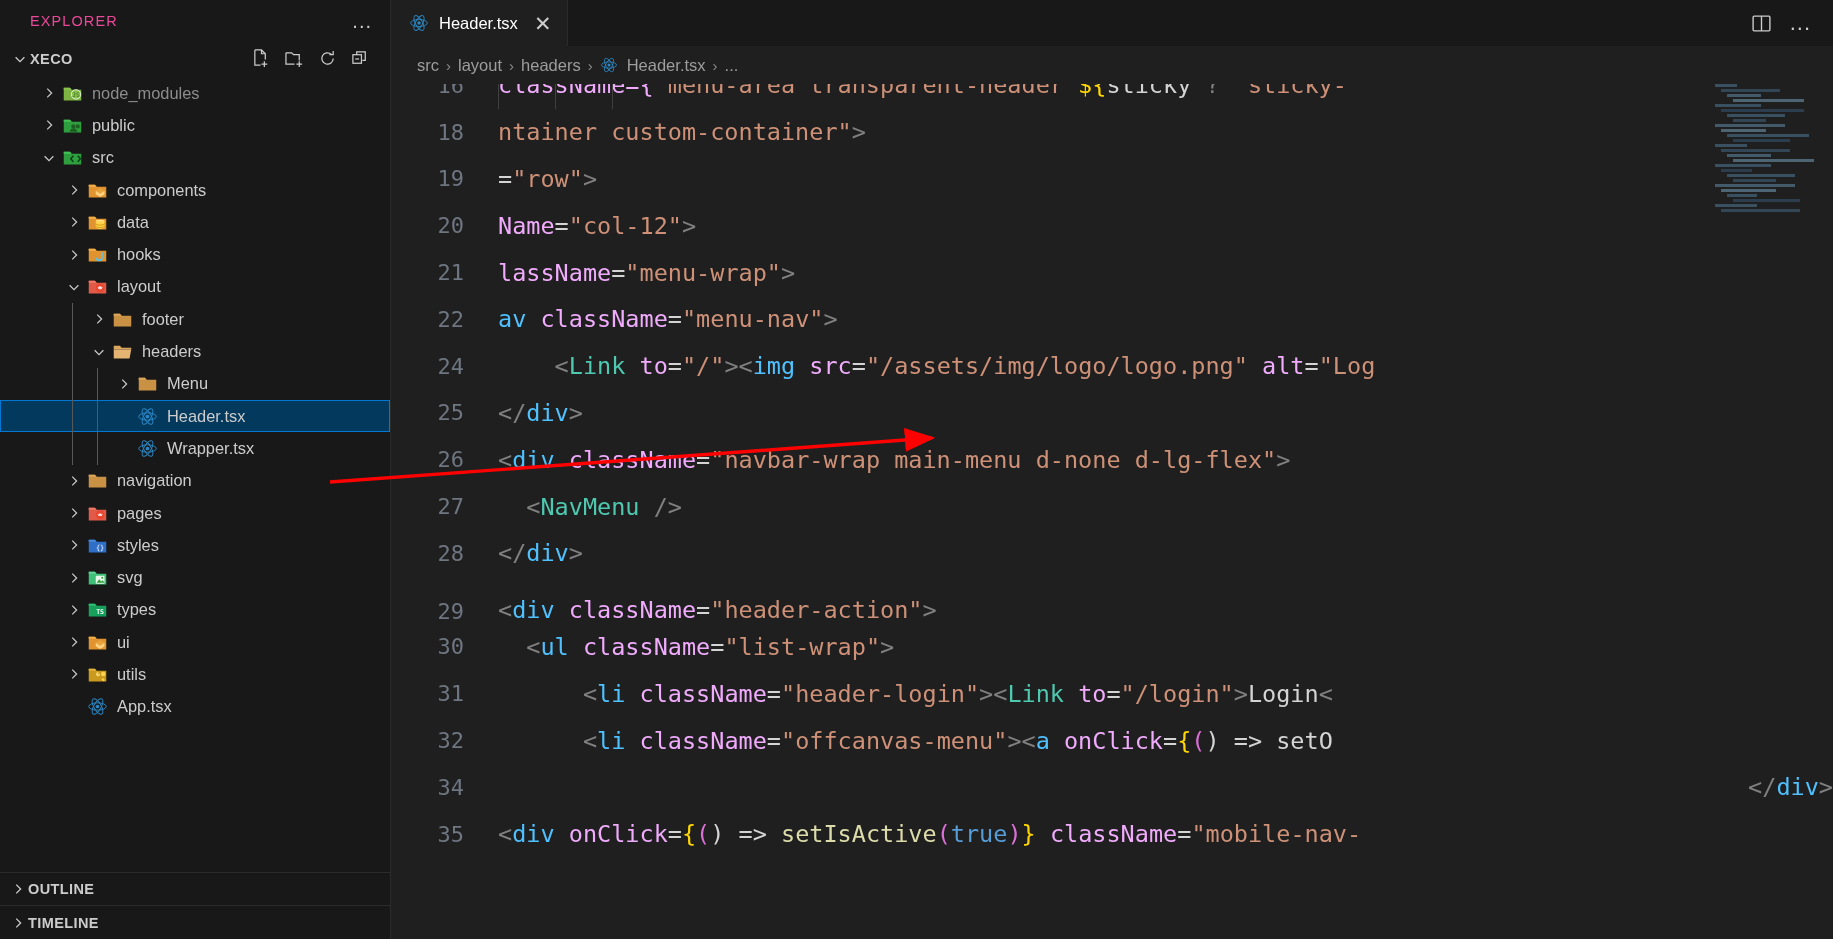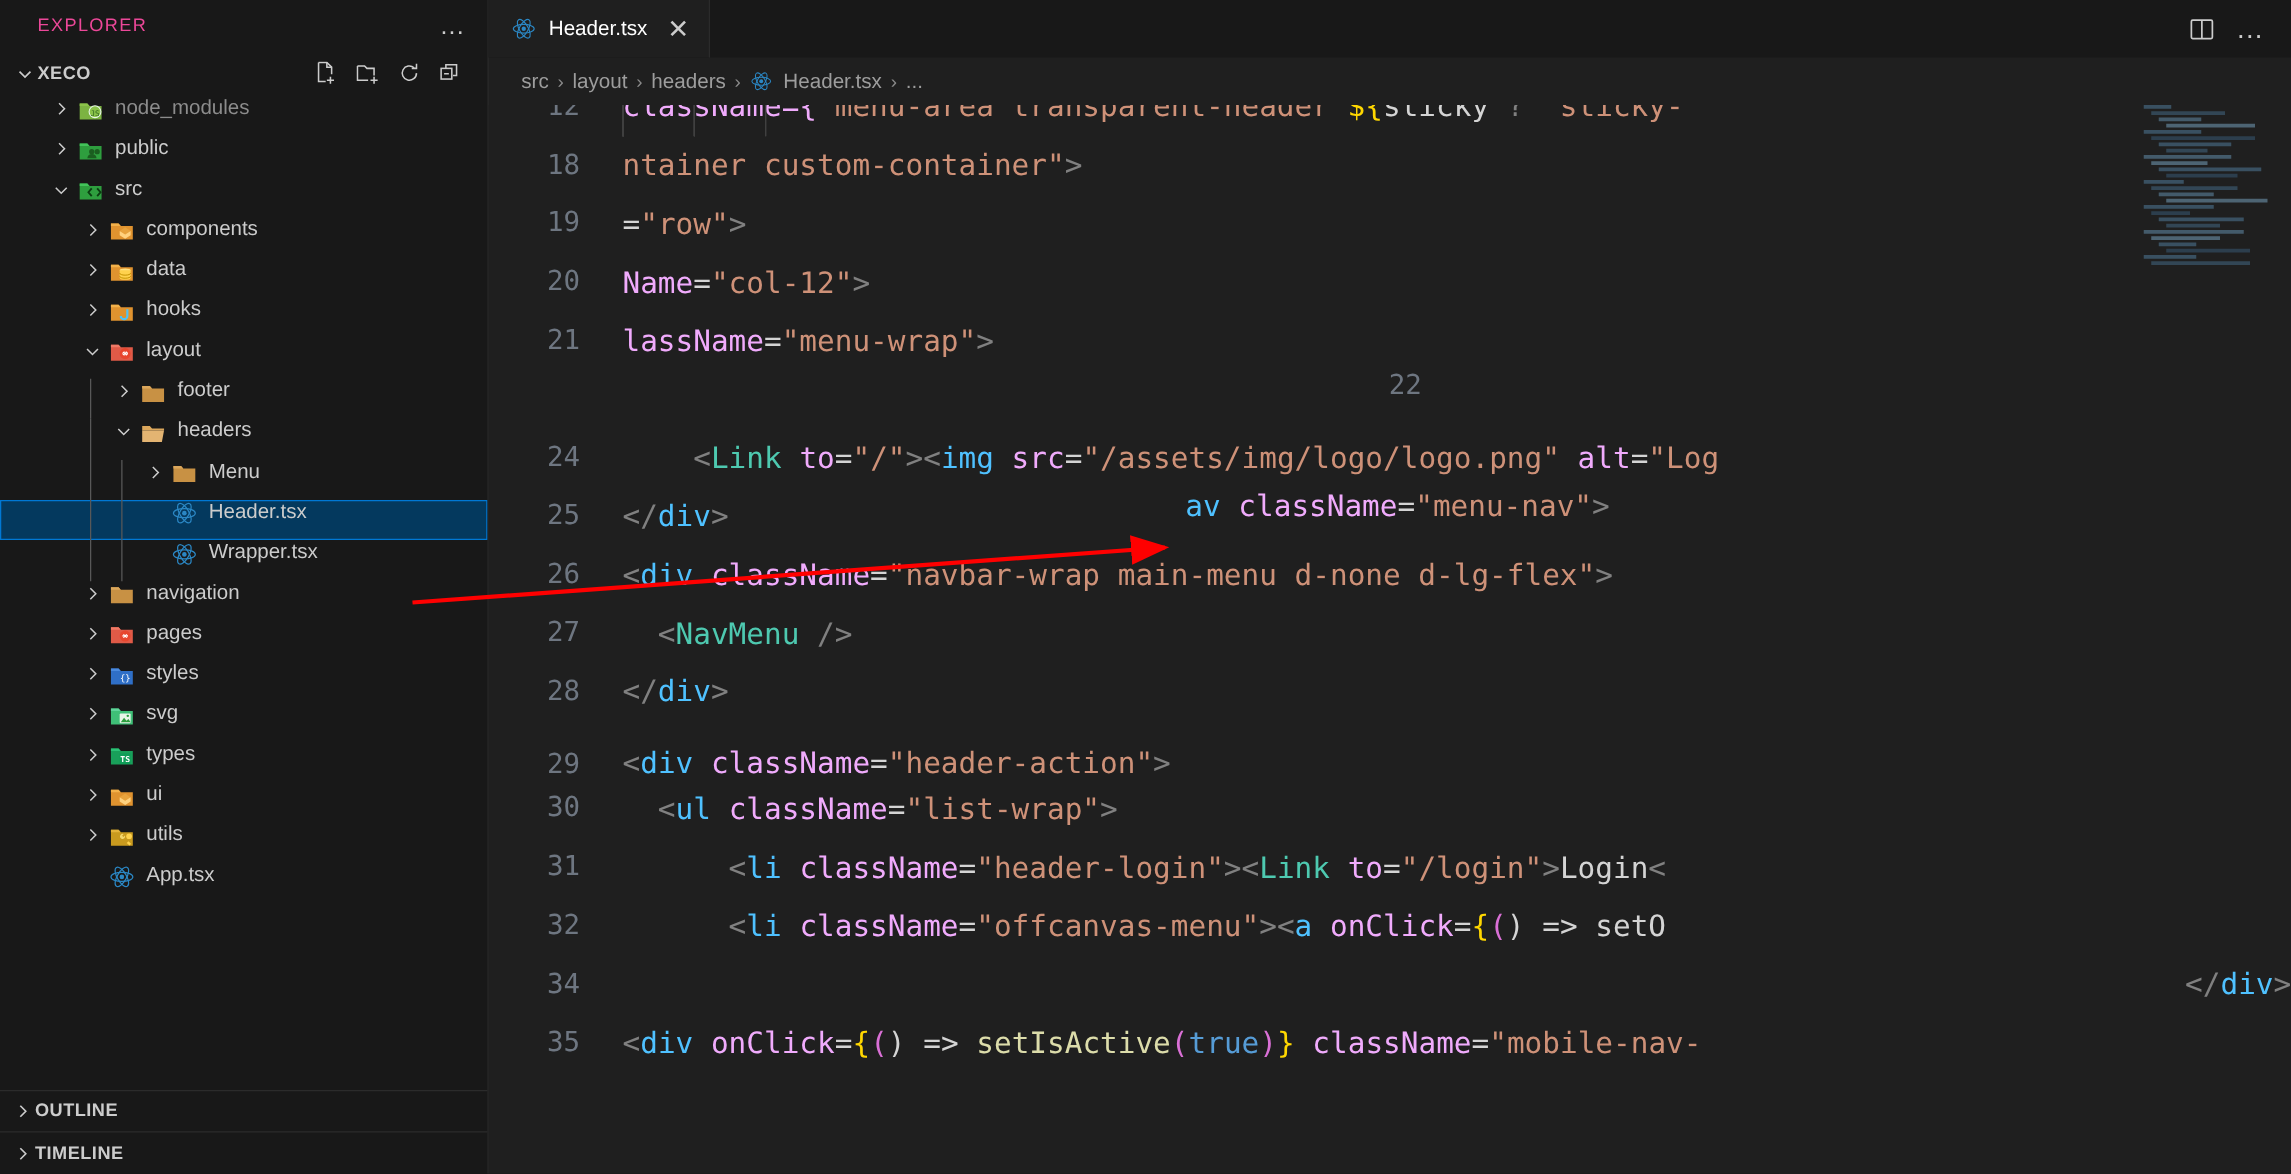--- a/index.html
+++ b/index.html
@@ -35,21 +35,21 @@
   .twisty {
     width: 20px; height: 20px; display:inline-flex; align-items:center; justify-content:center;
     flex: 0 0 20px;
   }
   .twisty svg { width: 14px; height: 14px; }
   .root-actions { margin-left:auto; display:flex; gap: 14px; padding-right: 20px; }
   .root-actions svg { width: 19px; height: 19px; stroke:#cccccc; fill:none; stroke-width:1.3; cursor:pointer; }
 
   .tree { flex: 1 1 auto; overflow: hidden; padding-top: 2px; }
   .row {
-    height: 32.3px; display: flex; align-items: flex-start;
+    height: 32.3px; display: flex; align-items: center;
     color: #cccccc; font-size: 16.5px; white-space: nowrap; position: relative;
     cursor: pointer;
   }
   .row.selected { background: #04395e; outline: 1px solid #0078d4; outline-offset: -1px; }
   .row .ico { width: 26px; height: 22px; flex:0 0 26px; display:flex; align-items:center; justify-content:center; margin-right: 7px;}
   .row .ico svg { width: 21px; height: 21px; }
   .row .lbl { font-size: 16.4px; color: #cccccc; }
   .row.dim .lbl { color:#8c8c8c; }
   .guide {
     position:absolute; top:0; bottom:0; width:1px; background:#585858;
@@ -567,26 +567,26 @@
           <span>Header.tsx</span>
         </span>
         <span class="sep">›</span>
         <span class="bc" style="display: flex; align-items: center; gap: 7px;">
           <span>...</span>
         </span>
       </div>
 
     <div class="editor-wrap">
       <div class="code-area" id="code-area" style="margin-top: -22px;">
-          <div class="codeline" style="top: 0px;"><div class="gutter">12</div><div class="codetext"><span class="t-attr">className={`</span><span class="t-str">menu-area transparent-header </span><span class="t-brace">${</span><span class="t-plain">sticky</span><span class="t-punct"> ? </span><span class="t-str">"sticky-</span></div></div>
+          <div class="codeline" style="top: 0px;"><div class="gutter">16</div><div class="codetext"><span class="t-attr">className={`</span><span class="t-str">menu-area transparent-header </span><span class="t-brace">${</span><span class="t-plain">sticky</span><span class="t-punct"> ? </span><span class="t-str">"sticky-</span></div></div>
           <div class="codeline" style="top: 46.8px;"><div class="gutter">18</div><div class="codetext"><span class="t-str">ntainer custom-container</span><span class="t-str">"</span><span class="t-punct">&gt;</span></div></div>
           <div class="codeline" style="top: 93.6px;"><div class="gutter">19</div><div class="codetext"><span class="t-plain">=</span><span class="t-str">"row"</span><span class="t-punct">&gt;</span></div></div>
           <div class="codeline" style="top: 140.4px;"><div class="gutter">20</div><div class="codetext"><span class="t-attr">Name</span><span class="t-plain">=</span><span class="t-str">"col-12"</span><span class="t-punct">&gt;</span></div></div>
           <div class="codeline" style="top: 187.2px;"><div class="gutter">21</div><div class="codetext"><span class="t-attr">lassName</span><span class="t-plain">=</span><span class="t-str">"menu-wrap"</span><span class="t-punct">&gt;</span></div></div>
-          <div class="codeline" style="top: 234px; flex-direction: column;"><div class="gutter">22</div><div class="codetext"><span class="t-tag">av </span><span class="t-attr">className</span><span class="t-plain">=</span><span class="t-str">"menu-nav"</span><span class="t-punct">&gt;</span></div></div>
+          <div class="codeline" style="top: 234px;"><div class="gutter">22</div><div class="codetext"><span class="t-tag">av </span><span class="t-attr">className</span><span class="t-plain">=</span><span class="t-str">"menu-nav"</span><span class="t-punct">&gt;</span></div></div>
           <div class="codeline" style="top: 327.6px;"><div class="gutter">24</div><div class="codetext"><span class="t-punct">    &lt;</span><span class="t-comp">Link </span><span class="t-attr">to</span><span class="t-plain">=</span><span class="t-str">"/"</span><span class="t-punct">&gt;&lt;</span><span class="t-tag">img </span><span class="t-attr">src</span><span class="t-plain">=</span><span class="t-str">"/assets/img/logo/logo.png"</span><span class="t-plain"> </span><span class="t-attr">alt</span><span class="t-plain">=</span><span class="t-str">"Log</span></div><span class="indent-guide" style="left: 107px;"></span><span class="indent-guide" style="left: 164px;"></span></div>
           <div class="codeline" style="top: 374.4px;"><div class="gutter">25</div><div class="codetext"><span class="t-punct">&lt;/</span><span class="t-tag">div</span><span class="t-punct">&gt;</span></div><span class="indent-guide" style="left: 107px;"></span></div>
           <div class="codeline" style="top: 421.2px;"><div class="gutter">26</div><div class="codetext"><span class="t-punct">&lt;</span><span class="t-tag">div </span><span class="t-attr">className</span><span class="t-plain">=</span><span class="t-str">"navbar-wrap main-menu d-none d-lg-flex"</span><span class="t-punct">&gt;</span></div><span class="indent-guide" style="left: 107px;"></span></div>
           <div class="codeline" style="top: 468px;"><div class="gutter">27</div><div class="codetext"><span class="t-punct">  &lt;</span><span class="t-comp">NavMenu </span><span class="t-punct">/&gt;</span></div><span class="indent-guide" style="left: 107px;"></span><span class="indent-guide" style="left: 164px;"></span></div>
           <div class="codeline" style="top: 514.8px;"><div class="gutter">28</div><div class="codetext"><span class="t-punct">&lt;/</span><span class="t-tag">div</span><span class="t-punct">&gt;</span></div><span class="indent-guide" style="left: 107px;"></span></div>
           <div class="codeline" style="top: 561.6px; align-items: flex-end;"><div class="gutter">29</div><div class="codetext"><span class="t-punct">&lt;</span><span class="t-tag">div </span><span class="t-attr">className</span><span class="t-plain">=</span><span class="t-str">"header-action"</span><span class="t-punct">&gt;</span></div><span class="indent-guide" style="left: 107px;"></span></div>
           <div class="codeline" style="top: 608.4px;"><div class="gutter">30</div><div class="codetext"><span class="t-punct">  &lt;</span><span class="t-tag">ul </span><span class="t-attr">className</span><span class="t-plain">=</span><span class="t-str">"list-wrap"</span><span class="t-punct">&gt;</span></div><span class="indent-guide" style="left: 107px;"></span><span class="indent-guide" style="left: 164px;"></span></div>
           <div class="codeline" style="top: 655.2px;"><div class="gutter">31</div><div class="codetext"><span class="t-punct">      &lt;</span><span class="t-tag">li </span><span class="t-attr">className</span><span class="t-plain">=</span><span class="t-str">"header-login"</span><span class="t-punct">&gt;&lt;</span><span class="t-comp">Link </span><span class="t-attr">to</span><span class="t-plain">=</span><span class="t-str">"/login"</span><span class="t-punct">&gt;</span><span class="t-plain">Login</span><span class="t-punct">&lt;</span></div><span class="indent-guide" style="left: 107px;"></span><span class="indent-guide" style="left: 164px;"></span><span class="indent-guide" style="left: 221px;"></span></div>
           <div class="codeline" style="top: 702px;"><div class="gutter">32</div><div class="codetext"><span class="t-punct">      &lt;</span><span class="t-tag">li </span><span class="t-attr">className</span><span class="t-plain">=</span><span class="t-str">"offcanvas-menu"</span><span class="t-punct">&gt;&lt;</span><span class="t-tag">a </span><span class="t-attr">onClick</span><span class="t-plain">=</span><span class="t-brace">{</span><span class="t-brace2">(</span><span class="t-plain">) =&gt; setO</span></div><span class="indent-guide" style="left: 107px;"></span><span class="indent-guide" style="left: 164px;"></span><span class="indent-guide" style="left: 221px;"></span></div>
           <div class="codeline" style="top: 795.6px; justify-content: space-between;"><div class="gutter">34</div><div class="codetext"><span class="t-punct">&lt;/</span><span class="t-tag">div</span><span class="t-punct">&gt;</span></div><span class="indent-guide" style="left: 107px;"></span></div>

